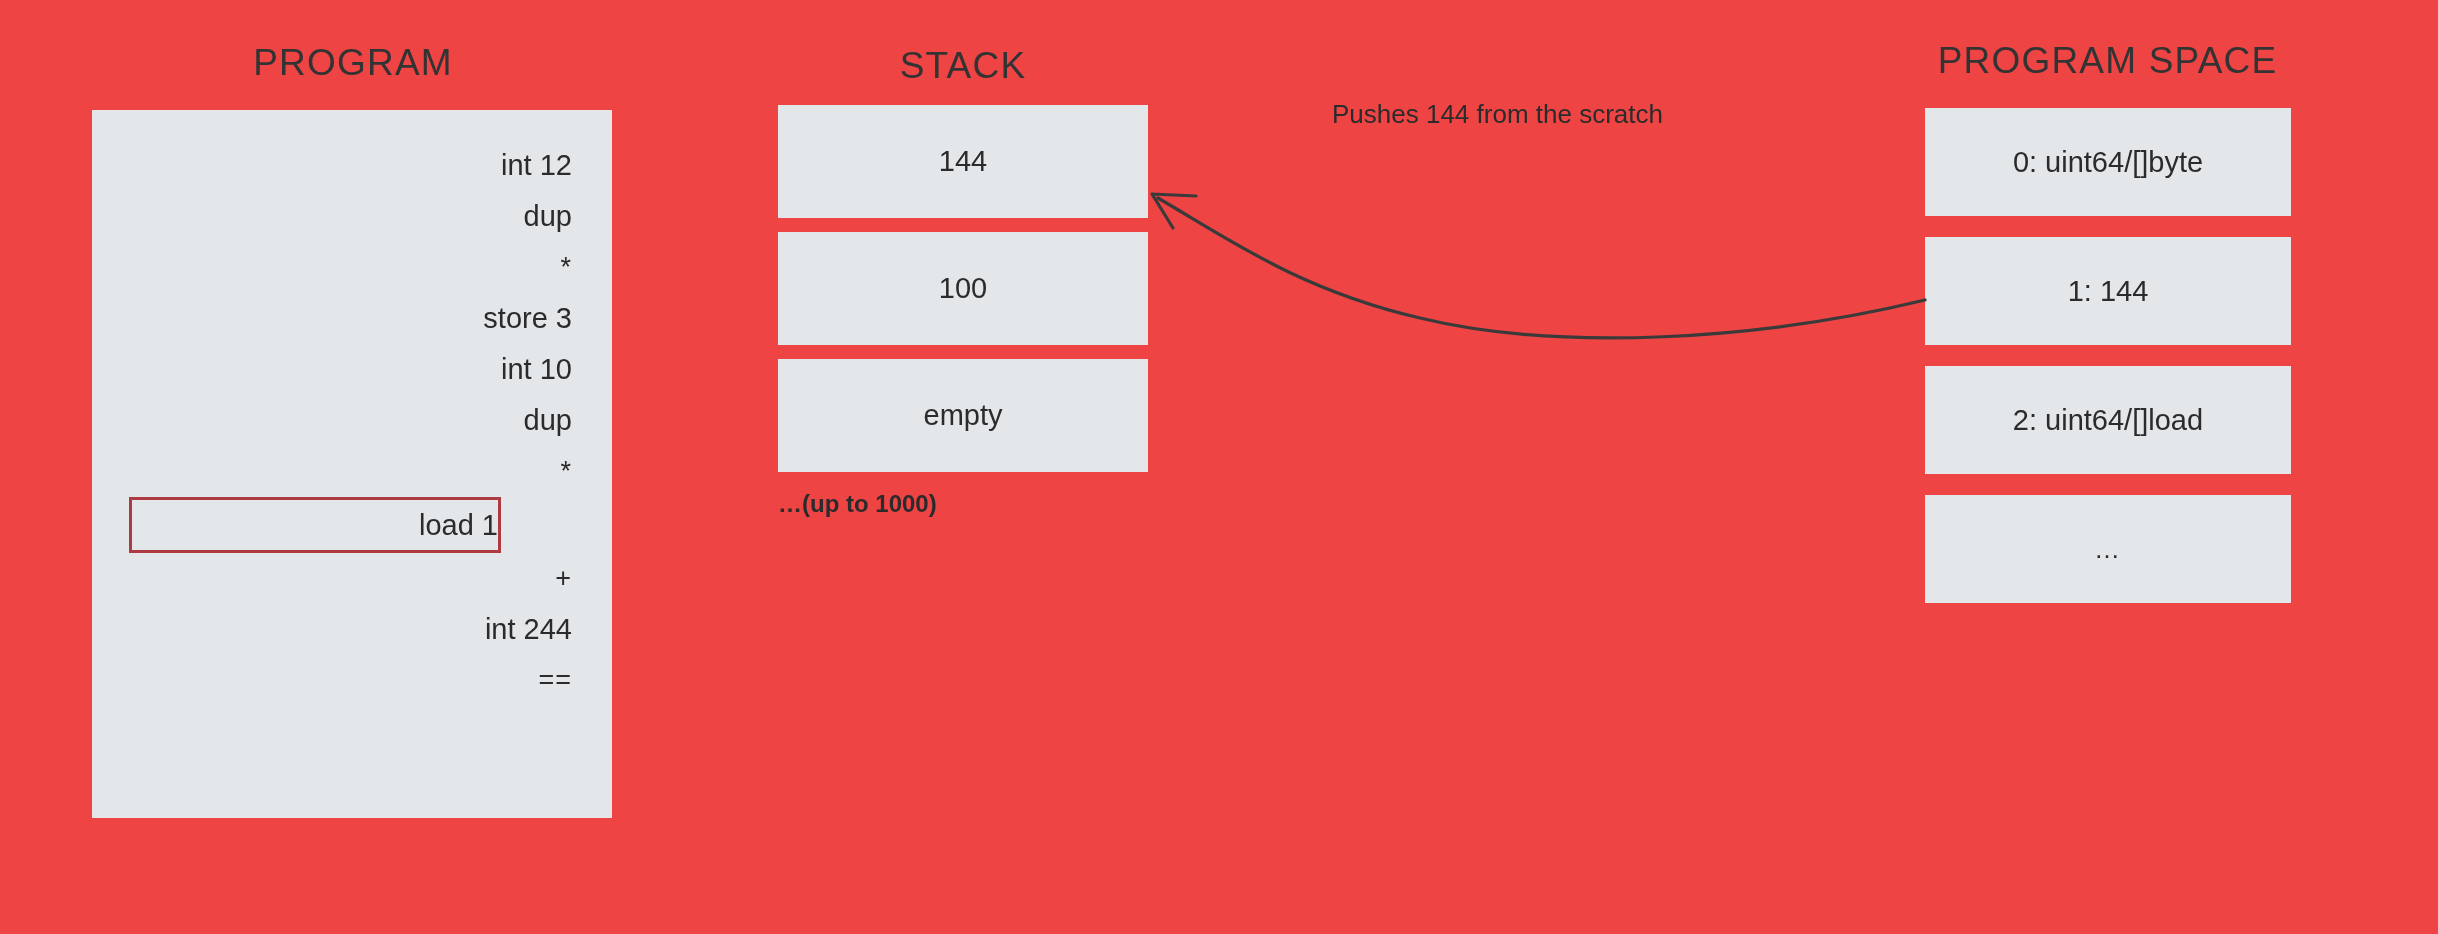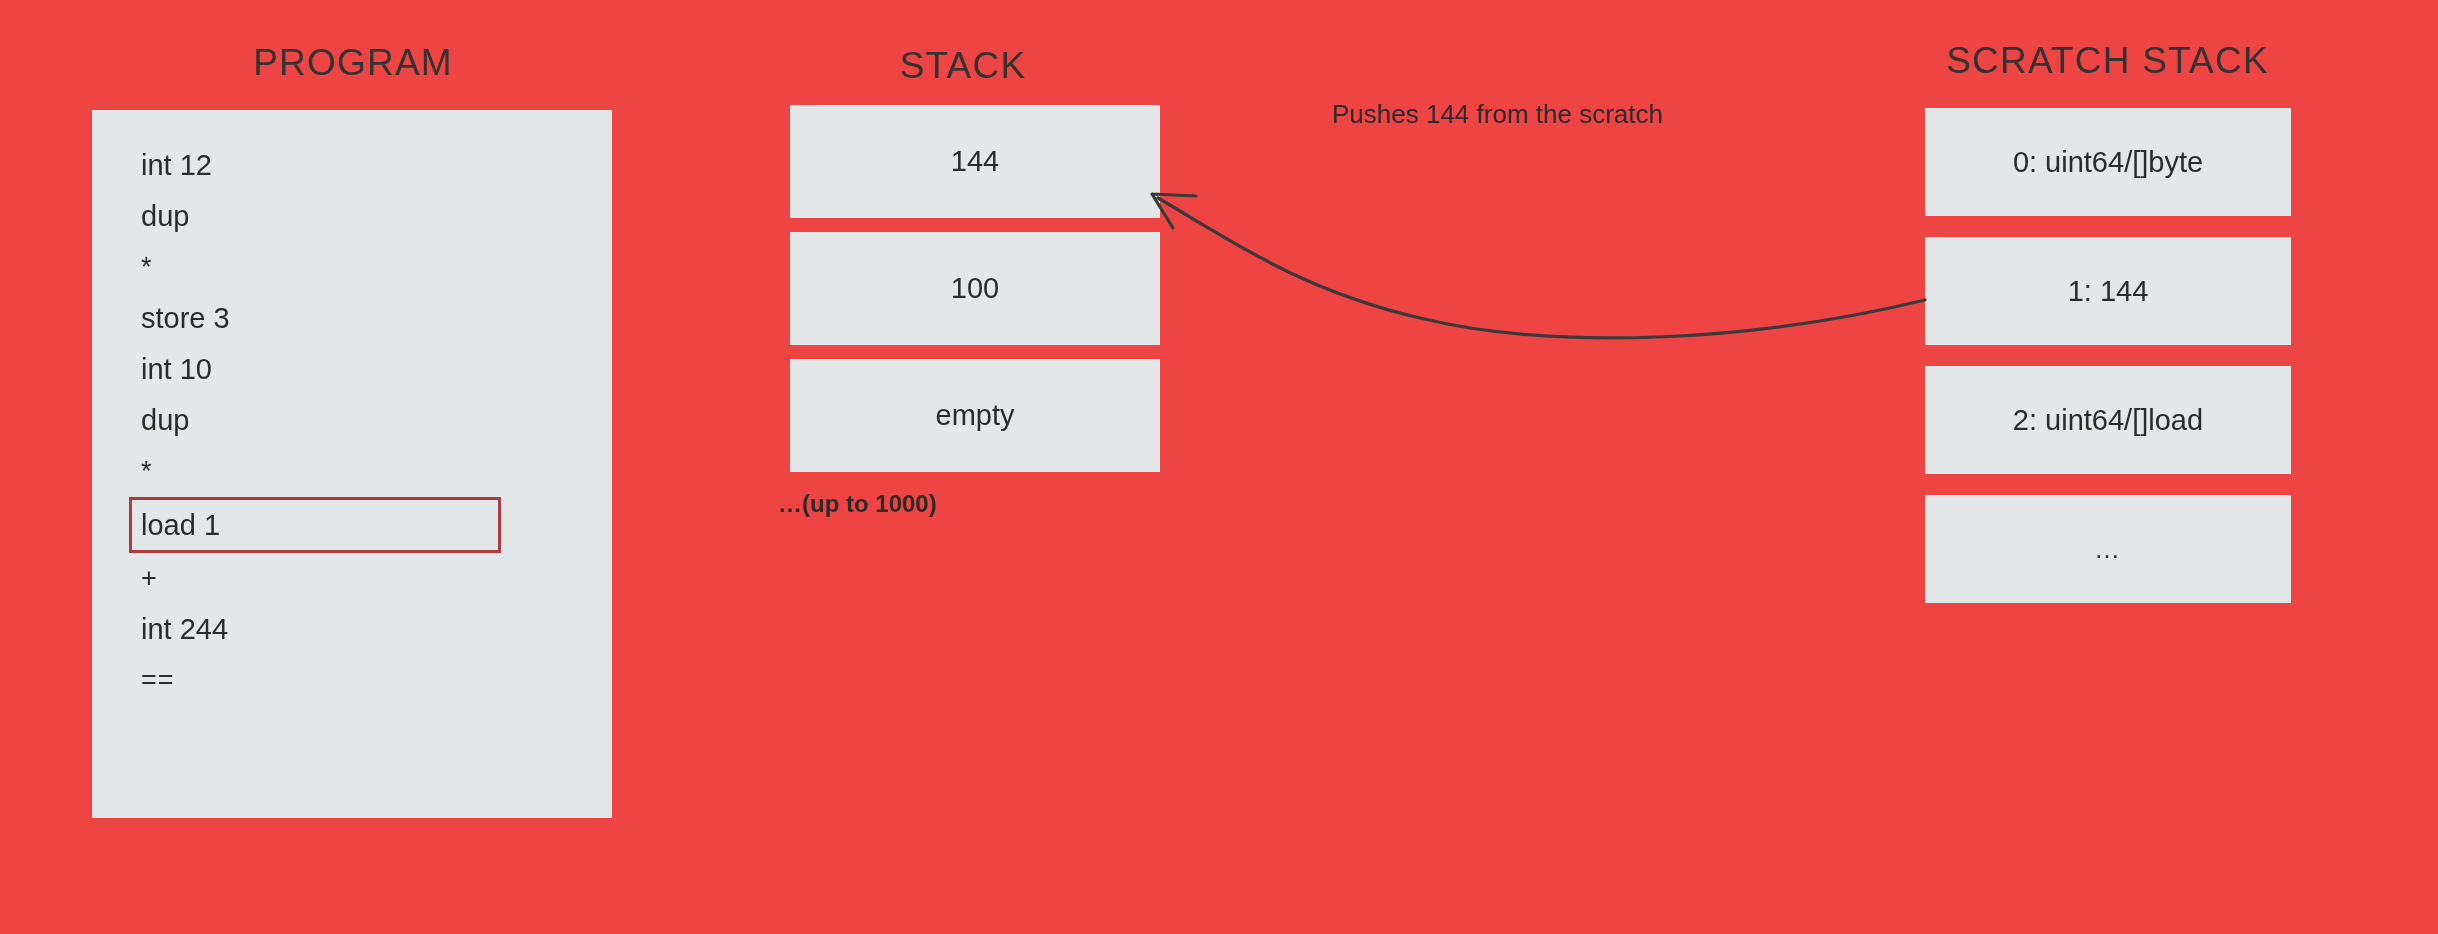--- a/index.html
+++ b/index.html
@@ -32,20 +32,21 @@
   #title-scratch { left: 1905px; top: 40px; width: 405px; }
 
   
   #program-panel {
     position: absolute;
     left: 92px;
     top: 110px;
     width: 520px;
     height: 708px;
     background: #e4e7ea;
+    text-align: right;
   }
   .program-list {
     position: absolute;
     left: 40px;
     top: 30px;
     width: 440px;
   }
   .program-row {
     position: relative;
     height: 51px;
@@ -70,21 +71,21 @@
     background: #e4e7ea;
     font-size: 29px;
     color: #2b2b2b;
     display: flex;
     align-items: center;
     justify-content: center;
     text-align: center;
   }
 
   
-  .stack-slot { left: 778px; width: 370px; height: 113px; margin-left: 12px; }
+  .stack-slot { left: 778px; width: 370px; height: 113px; }
   #stack-slot-0 { top: 105px; }
   #stack-slot-1 { top: 232px; }
   #stack-slot-2 { top: 359px; }
 
   #stack-note {
     position: absolute;
     left: 778px;
     top: 490px;
     width: 370px;
     font-size: 24px;
@@ -149,21 +150,21 @@
   </div>
 
   <div class="col-title" id="title-stack">STACK</div>
 
   <div class="slot stack-slot" id="stack-slot-0">144</div>
   <div class="slot stack-slot" id="stack-slot-1">100</div>
   <div class="slot stack-slot" id="stack-slot-2">empty</div>
 
   <div id="stack-note">…(up to 1000)</div>
 
-  <div class="col-title" id="title-scratch">SCRATCH STACK</div>
+  <div class="col-title" id="title-scratch">PROGRAM SPACE</div>
 
   <div class="slot scratch-slot" id="scratch-slot-0">0: uint64/[]byte</div>
   <div class="slot scratch-slot" id="scratch-slot-1">1: 144</div>
   <div class="slot scratch-slot" id="scratch-slot-2">2: uint64/[]load</div>
   <div class="slot scratch-slot ellipsis-dots" id="scratch-slot-3">…</div>
 
   <div id="annotation">
     <div>Pushes 144 from the scratch</div>
   </div>
 

